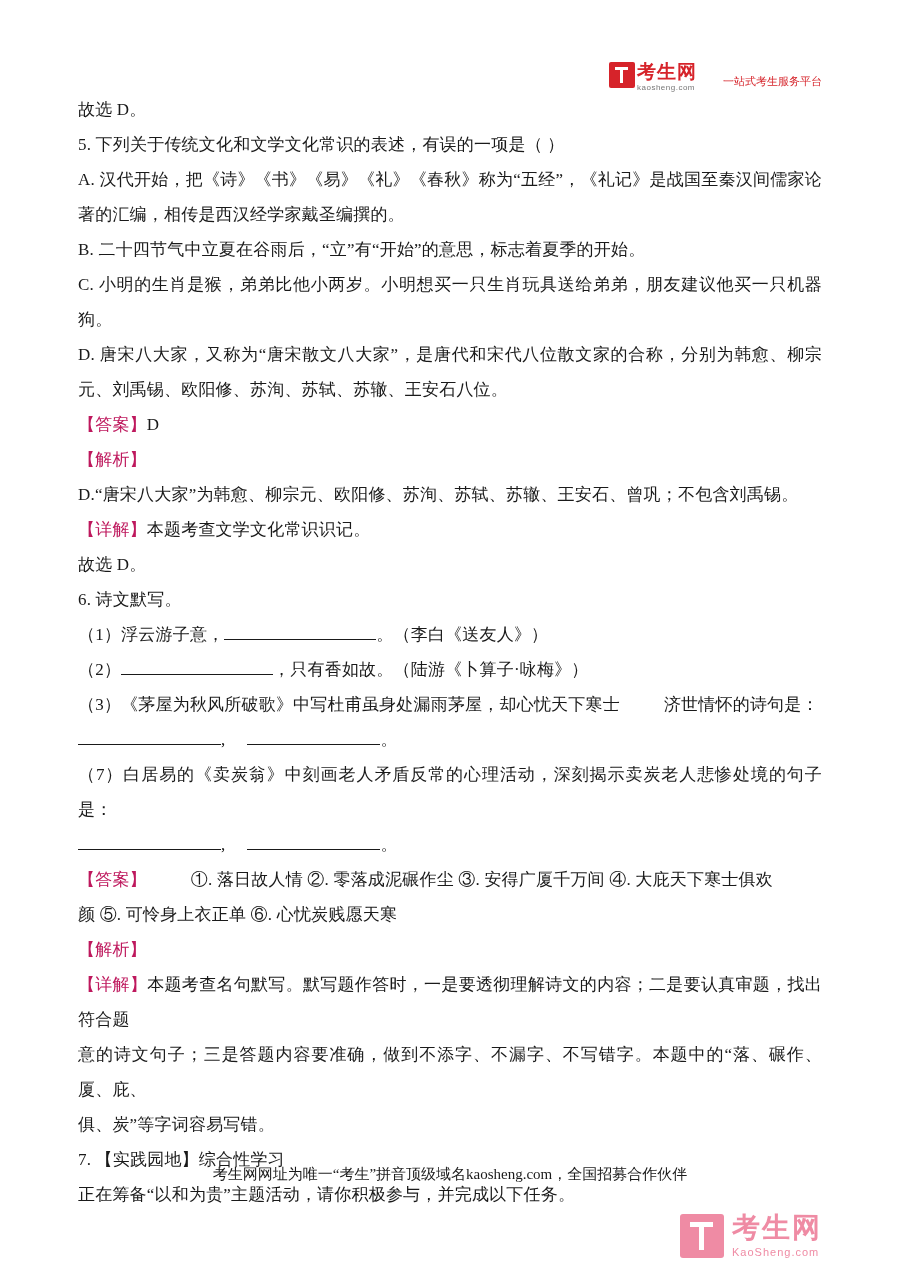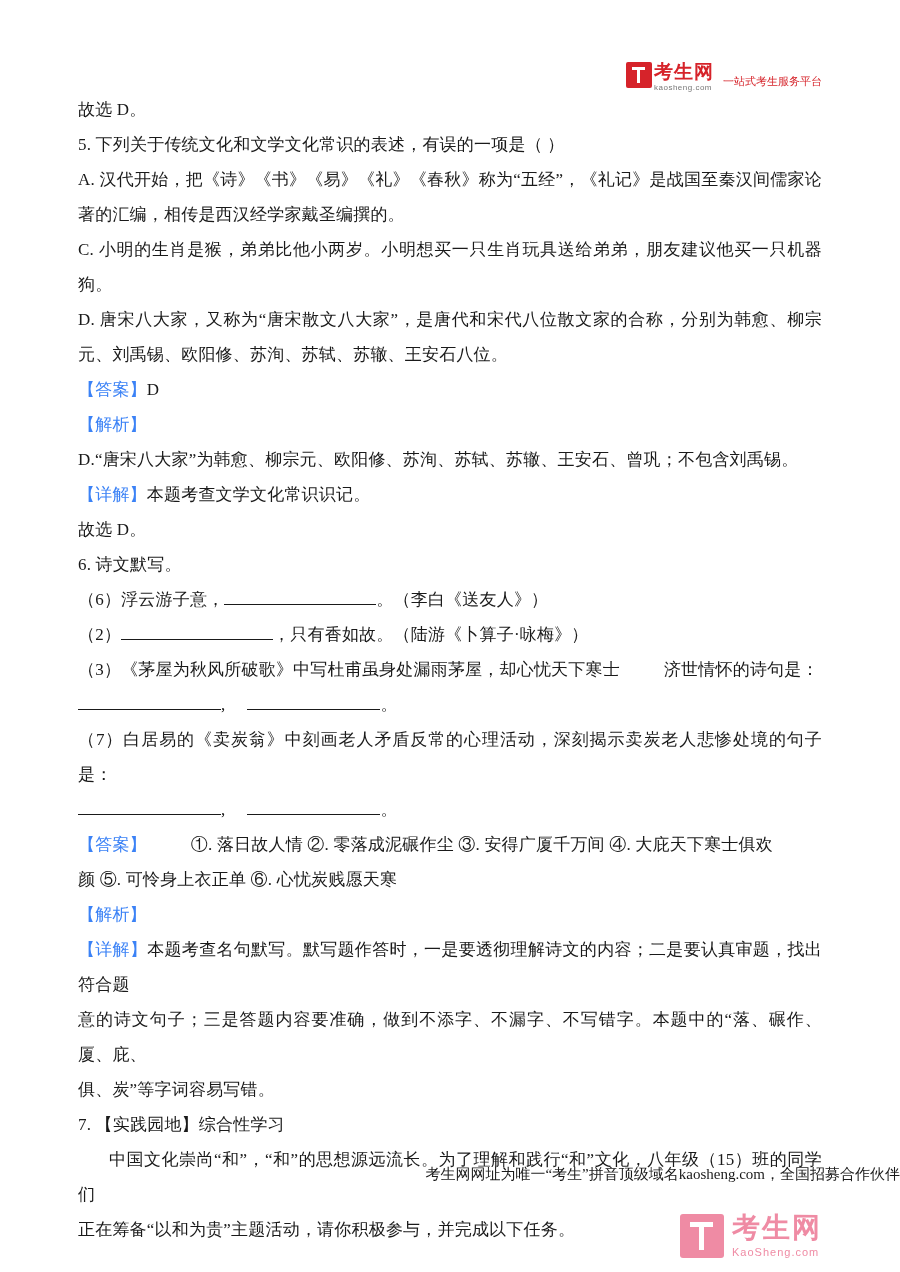--- a/index.html
+++ b/index.html
@@ -81,60 +81,60 @@
     color: #777;
     letter-spacing: 0.5px;
     margin-top: 3px;
   }
   .logo-slogan {
     font-family: "Liberation Sans", sans-serif;
     font-size: 11px;
     color: #d6232a;
     align-self: flex-end;
     margin-bottom: 3px;
-    margin-left: 3px;
+    margin-left: 20px;
   }
 
   
   .content {
     position: absolute;
     top: 92px;
     left: 78px;
     width: 744px;
   }
   p {
     margin: 0 0 0 0;
     font-size: 17px;
     line-height: 35px;
     text-align: justify;
     letter-spacing: 0.2px;
   }
   .indent-para { text-indent: 31px; }
   .tag {
-    color: #3b82f6;
+    color: #be185d;
     font-weight: normal;
   }
   .u-line {
     display: inline-block;
     border-bottom: 1px solid #1a1a1a;
     height: 17px;
   }
   .w150 { width: 152px; }
   .w130 { width: 133px; }
   .w140 { width: 143px; }
   .gap-sm { display: inline-block; width: 22px; }
   .gap-md { display: inline-block; width: 44px; }
 
   
   .footer {
     position: absolute;
     left: 0;
     right: 0;
     bottom: 88px;
-    text-align: right;
+    text-align: center;
     font-size: 15px;
     color: #1a1a1a;
   }
 
   
   .watermark {
     position: absolute;
     right: 78px;
     bottom: 14px;
     display: flex;
@@ -198,39 +198,40 @@
     </div>
     <span class="logo-slogan">一站式考生服务平台</span>
   </div>
 
   <div class="content">
 
     <p>故选 D。</p>
 
     <p>5. 下列关于传统文化和文学文化常识的表述，有误的一项是（        ）</p>
     <p>A. 汉代开始，把《诗》《书》《易》《礼》《春秋》称为“五经”，《礼记》是战国至秦汉间儒家论著的汇编，相传是西汉经学家戴圣编撰的。</p>
+    <p>B. 二十四节气中立夏在谷雨后，“立”有“开始”的意思，标志着夏季的开始。</p>
     <p>C. 小明的生肖是猴，弟弟比他小两岁。小明想买一只生肖玩具送给弟弟，朋友建议他买一只机器狗。</p>
     <p>D. 唐宋八大家，又称为“唐宋散文八大家”，是唐代和宋代八位散文家的合称，分别为韩愈、柳宗元、刘禹锡、欧阳修、苏洵、苏轼、苏辙、王安石八位。</p>
 
     <p>
       <span class="tag">【答案】</span><span>D</span>
     </p>
     <p>
       <span class="tag">【解析】</span>
     </p>
     <p>D.“唐宋八大家”为韩愈、柳宗元、欧阳修、苏洵、苏轼、苏辙、王安石、曾巩；不包含刘禹锡。</p>
     <p>
       <span class="tag">【详解】</span><span>本题考查文学文化常识识记。</span>
     </p>
     <p>故选 D。</p>
 
     <p>6. 诗文默写。</p>
 
     <p>
-      <span>（6）浮云游子意，</span><span class="u-line w150"></span><span>。（李白《送友人》）</span>
+      <span>（1）浮云游子意，</span><span class="u-line w150"></span><span>。（李白《送友人》）</span>
     </p>
 
     <p>
       <span>（2）</span><span class="u-line w150"></span><span>，只有香如故。（陆游《卜算子·咏梅》）</span>
     </p>
 
     <p>
       <span>（3）《茅屋为秋风所破歌》中写杜甫虽身处漏雨茅屋，却心忧天下寒士</span><span class="gap-md"></span><span>济世情怀的诗句是：</span>
     </p>
     <p>
@@ -250,21 +251,20 @@
     <p>
       <span class="tag">【解析】</span>
     </p>
     <p>
       <span class="tag">【详解】</span><span>本题考查名句默写。默写题作答时，一是要透彻理解诗文的内容；二是要认真审题，找出符合题</span>
     </p>
     <p>意的诗文句子；三是答题内容要准确，做到不添字、不漏字、不写错字。本题中的“落、碾作、厦、庇、</p>
     <p>俱、炭”等字词容易写错。</p>
 
     <p>7. 【实践园地】综合性学习</p>
-    <p class="indent-para">中国文化崇尚“和”，“和”的思想源远流长。为了理解和践行“和”文化，八年级（15）班的同学们</p>
     <p>正在筹备“以和为贵”主题活动，请你积极参与，并完成以下任务。</p>
   </div>
 
   <div class="footer">考生网网址为唯一“考生”拼音顶级域名kaosheng.com，全国招募合作伙伴</div>
 
   <div class="watermark">
     <div class="wm-mark"></div>
     <div class="wm-txt">
       <span class="wm-cn">考生网</span>
       <span class="wm-en">KaoSheng.com</span>

